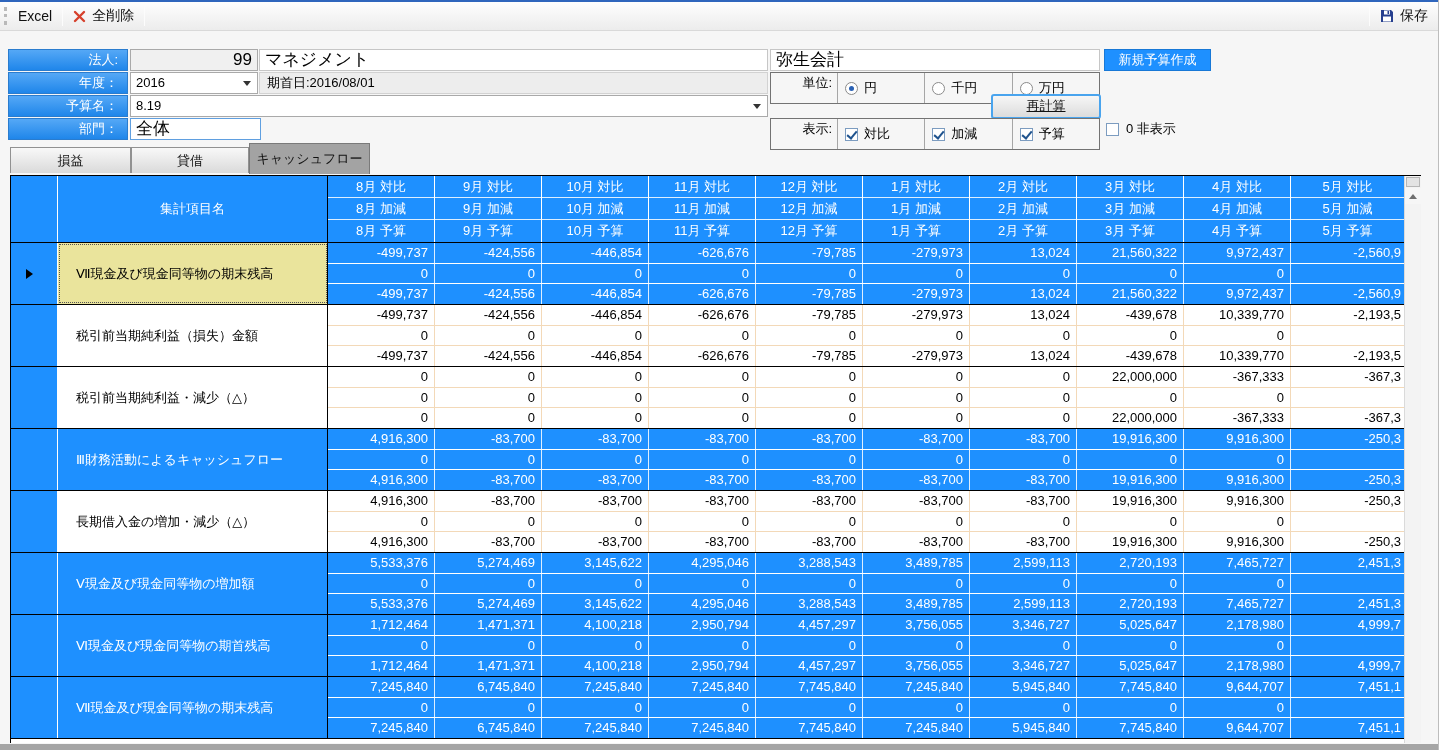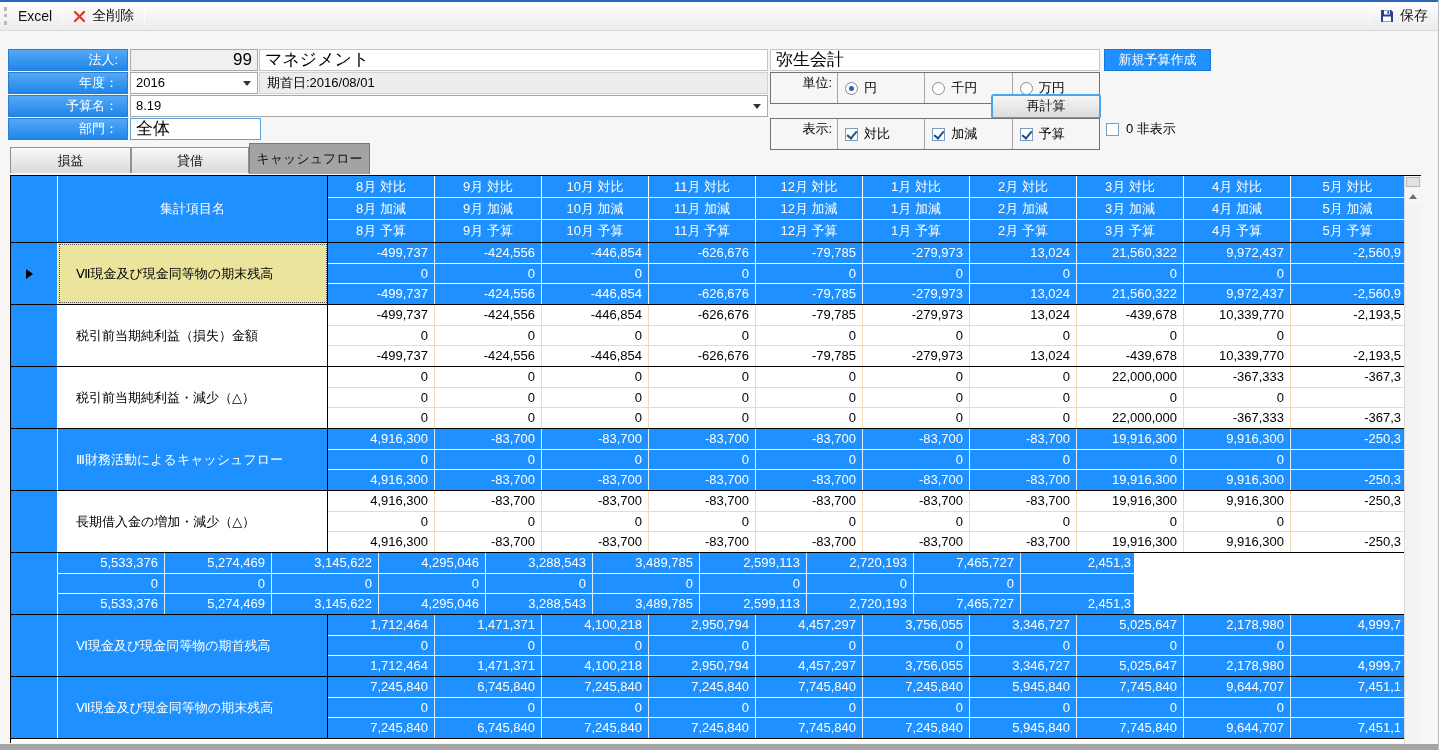--- a/index.html
+++ b/index.html
@@ -166,21 +166,21 @@
       <span class="radio"></span>
       <span>万円</span>
     </div>
   </div>
 
   <div class="blabel" style="left:8px; top:95px;">予算名：</div>
   <div class="combo" style="left:130px; top:95px; width:638px;">
     <span>8.19</span>
     <span class="darr"></span>
   </div>
-  <div class="recalc" style="left:991px; top:94px; width:110px;">再計算</div>
+  <div class="recalc" style="left:991px; top:94px; width:110px;text-decoration:underline;">再計算</div>
 
   <div class="blabel" style="left:8px; top:118px;">部門：</div>
   <div class="field focusblue" style="left:130px; top:118px; width:131px;">全体</div>
 
   <div class="ogroup" style="left:770px; top:118px; width:330px;">
     <div class="glabel">表示:</div>
     <div class="gcell">
       <span class="cb disp-cb on"></span>
       <span>対比</span>
     </div>
@@ -466,20 +466,21 @@
               <div class="c">-83,700</div>
               <div class="c">-83,700</div>
               <div class="c">19,916,300</div>
               <div class="c">9,916,300</div>
               <div class="c last">-250,3</div>
             </div>
           </div>
         </div>
         <div class="grp section">
           <div class="selcol"></div>
+          <div class="labelcol">Ⅴ現金及び現金同等物の増加額</div>
           <div class="dcols">
             <div class="srow">
               <div class="c">5,533,376</div>
               <div class="c">5,274,469</div>
               <div class="c">3,145,622</div>
               <div class="c">4,295,046</div>
               <div class="c">3,288,543</div>
               <div class="c">3,489,785</div>
               <div class="c">2,599,113</div>
               <div class="c">2,720,193</div>

